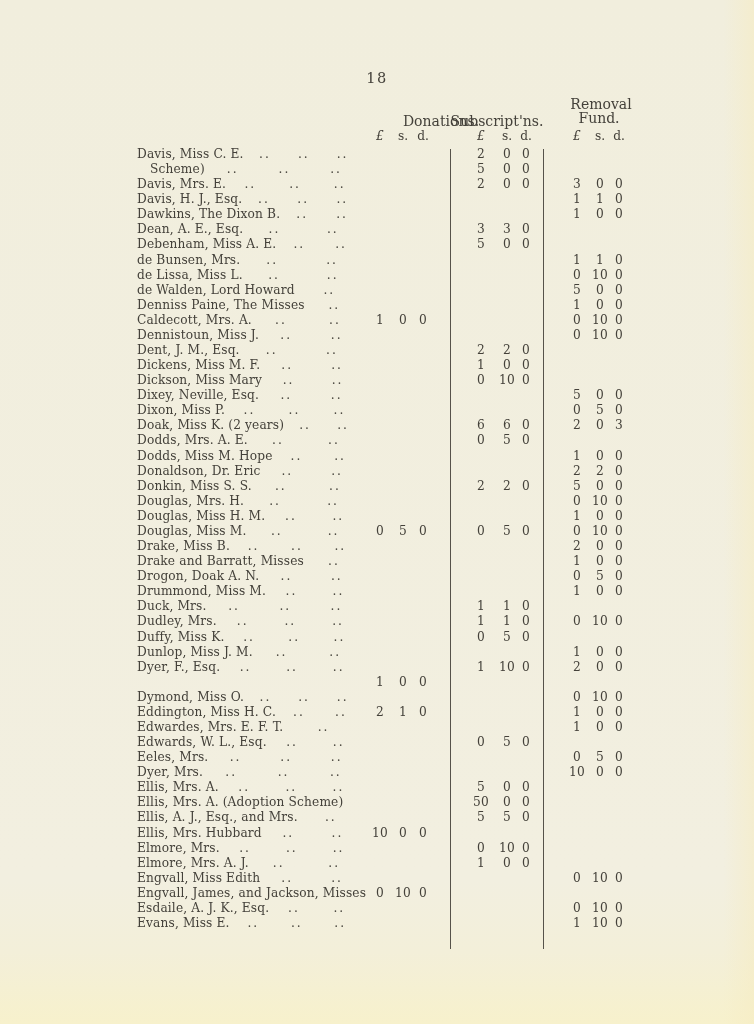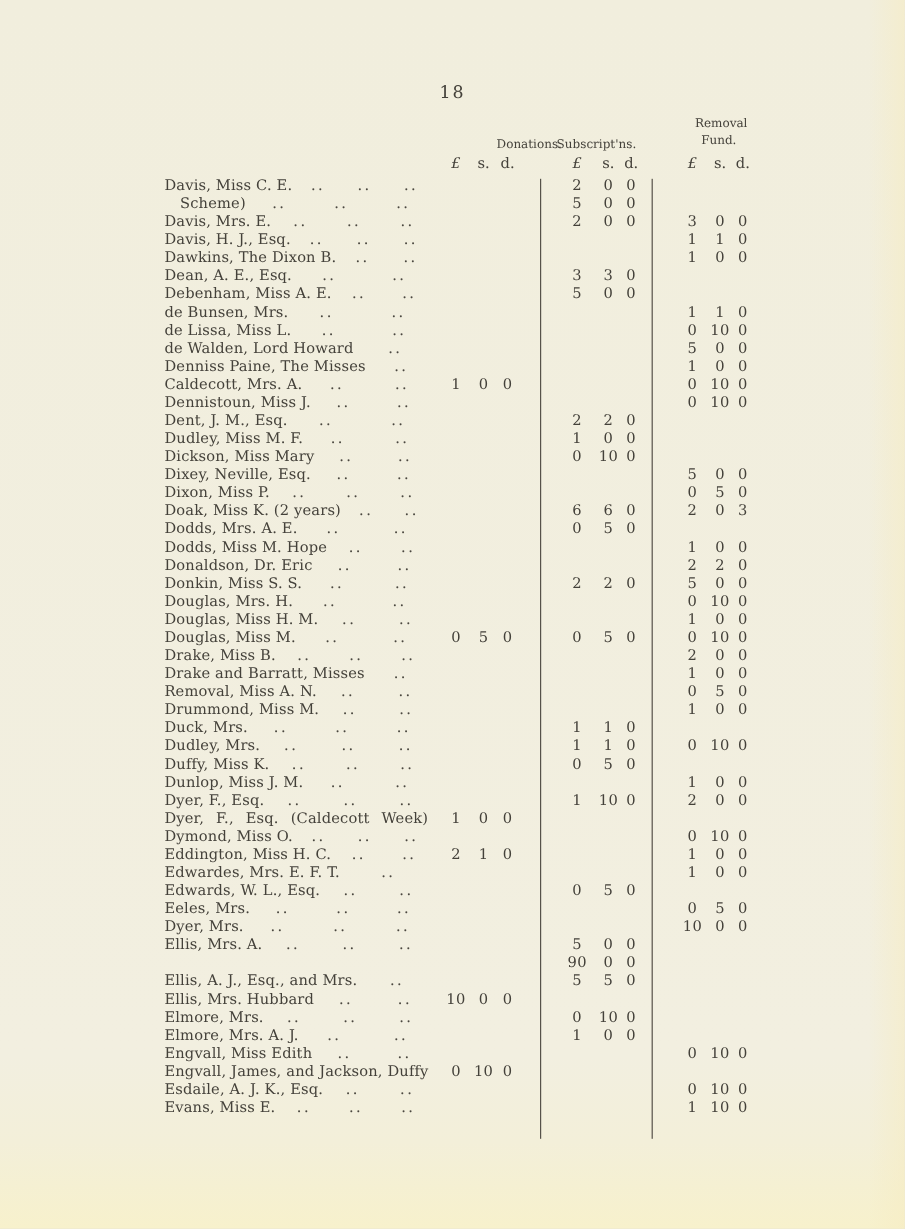--- a/index.html
+++ b/index.html
@@ -17,21 +17,21 @@
   }
   .pagenum{
     position:absolute;top:70px;left:0;right:0;
     text-align:center;font-size:14.5px;letter-spacing:1.5px;
   }
   .table{position:absolute;left:137px;top:147px;width:505px;}
   .vrule{position:absolute;top:2px;width:1px;height:800px;background:#56524a;}
   .vrule1{left:313px}
   .vrule2{left:406px}
   .colhead{
-    position:absolute;font-size:10px;white-space:nowrap;
+    position:absolute;font-size:14px;white-space:nowrap;
     transform:translateX(-50%);line-height:14px;
   }
   .head-don{left:270px;top:-33px;margin-left:34px;}
   .head-sub{left:360px;top:-33px;text-align:right;}
   .head-rem1{left:464px;top:-50px;}
   .head-rem2{left:462px;top:-36px;}
   .cur{position:absolute;top:-18px;width:20px;text-align:center;font-size:12.2px;}
   .pound{font-style:italic;}
   .row{position:relative;height:15.08px;line-height:15.08px;font-size:12.2px;}
   .name-wrap{position:absolute;left:0;top:0;width:223px;display:flex;}
@@ -243,21 +243,21 @@
             <span class="leader">..</span>
             <span class="leader">..</span>
           </div>
         </div>
         <span class="amt s0">2</span>
         <span class="amt s1">2</span>
         <span class="amt s2">0</span>
       </div>
       <div class="row">
         <div class="name-wrap">
-          <span class="name">Dudley, Miss M. F.</span>
+          <span class="name">Dickens, Miss M. F.</span>
           <div class="leaders">
             <span class="leader">..</span>
             <span class="leader">..</span>
           </div>
         </div>
         <span class="amt s0">1</span>
         <span class="amt s1">0</span>
         <span class="amt s2">0</span>
       </div>
       <div class="row">
@@ -424,21 +424,21 @@
           <div class="leaders">
             <span class="leader">..</span>
           </div>
         </div>
         <span class="amt r0">1</span>
         <span class="amt r1">0</span>
         <span class="amt r2">0</span>
       </div>
       <div class="row">
         <div class="name-wrap">
-          <span class="name">Removal, Miss A. N.</span>
+          <span class="name">Drogon, Doak A. N.</span>
           <div class="leaders">
             <span class="leader">..</span>
             <span class="leader">..</span>
           </div>
         </div>
         <span class="amt r0">0</span>
         <span class="amt r1">5</span>
         <span class="amt r2">0</span>
       </div>
       <div class="row">
@@ -517,23 +517,20 @@
           </div>
         </div>
         <span class="amt s0">1</span>
         <span class="amt s1">10</span>
         <span class="amt s2">0</span>
         <span class="amt r0">2</span>
         <span class="amt r1">0</span>
         <span class="amt r2">0</span>
       </div>
       <div class="row">
-        <div class="name-wrap">
-          <span class="name spread">Dyer, F., Esq. (Caldecott Week)</span>
-        </div>
         <span class="amt d0">1</span>
         <span class="amt d1">0</span>
         <span class="amt d2">0</span>
       </div>
       <div class="row">
         <div class="name-wrap">
           <span class="name">Dymond, Miss O.</span>
           <div class="leaders">
             <span class="leader">..</span>
             <span class="leader">..</span>
@@ -615,21 +612,24 @@
             <span class="leader">..</span>
             <span class="leader">..</span>
             <span class="leader">..</span>
           </div>
         </div>
         <span class="amt s0">5</span>
         <span class="amt s1">0</span>
         <span class="amt s2">0</span>
       </div>
       <div class="row">
-        <span class="amt s0">90</span>
+        <div class="name-wrap">
+          <span class="name">Ellis, Mrs. A. (Adoption Scheme)</span>
+        </div>
+        <span class="amt s0">50</span>
         <span class="amt s1">0</span>
         <span class="amt s2">0</span>
       </div>
       <div class="row">
         <div class="name-wrap">
           <span class="name">Ellis, A. J., Esq., and Mrs.</span>
           <div class="leaders">
             <span class="leader">..</span>
           </div>
         </div>
@@ -681,21 +681,21 @@
             <span class="leader">..</span>
             <span class="leader">..</span>
           </div>
         </div>
         <span class="amt r0">0</span>
         <span class="amt r1">10</span>
         <span class="amt r2">0</span>
       </div>
       <div class="row">
         <div class="name-wrap">
-          <span class="name">Engvall, James, and Jackson, Duffy</span>
+          <span class="name">Engvall, James, and Jackson, Misses</span>
         </div>
         <span class="amt d0">0</span>
         <span class="amt d1">10</span>
         <span class="amt d2">0</span>
       </div>
       <div class="row">
         <div class="name-wrap">
           <span class="name">Esdaile, A. J. K., Esq.</span>
           <div class="leaders">
             <span class="leader">..</span>

